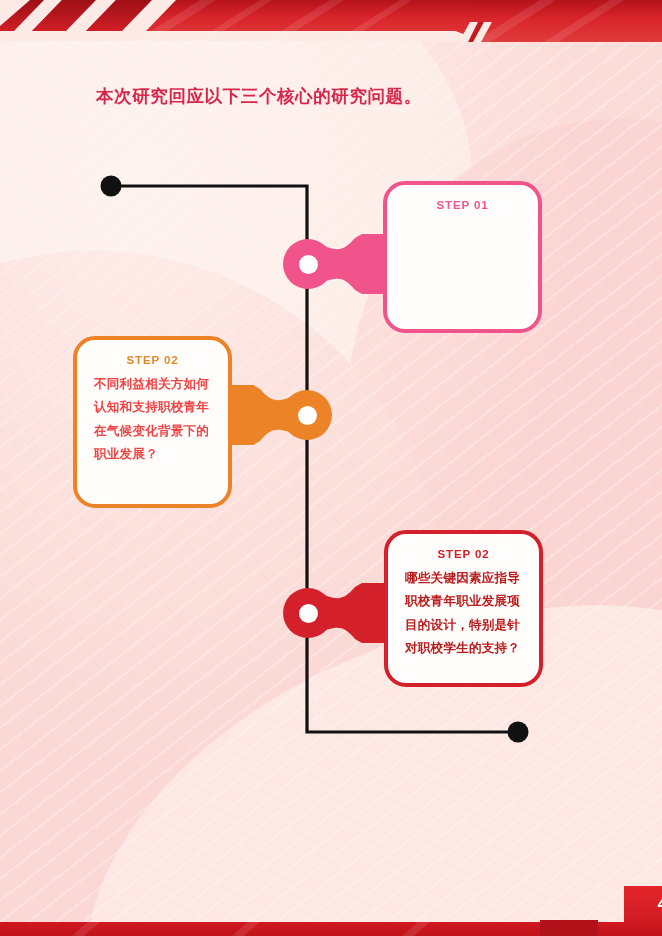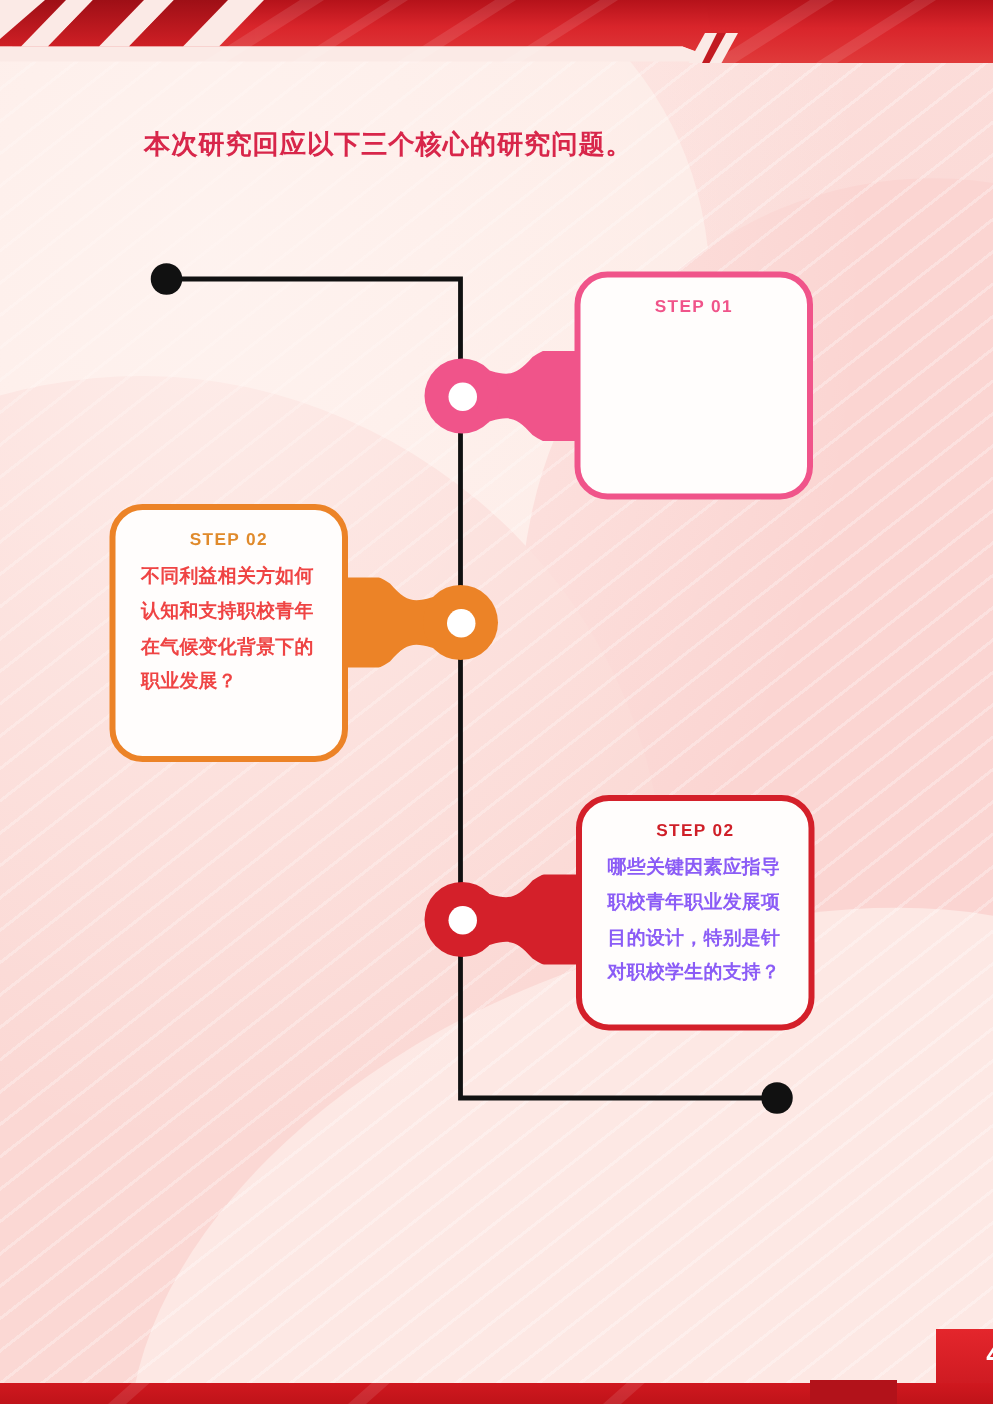--- a/index.html
+++ b/index.html
@@ -180,21 +180,21 @@
   .card-01 { left: 383px; top: 181px; width: 159px; height: 152px; border-color: #f0548a; }
   .card-01 .card-step { color: #f0548a; text-align: center; }
   .card-01 .card-text { color: #e23a63; }
 
   .card-02 { left: 73px; top: 336px; width: 159px; height: 172px; border-color: #ec8327; }
   .card-02 .card-step { color: #e08a2b; }
   .card-02 .card-text { color: #ef4444; }
 
   .card-03 { left: 384px; top: 530px; width: 159px; height: 157px; border-color: #d4202a; }
   .card-03 .card-step { color: #cf1f28; }
-  .card-03 .card-text { color: #8b5cf6; }
+  .card-03 .card-text { color: #b91c1c; }
 </style>
 </head>
 <body>
 
 <div id="slide">
 
   <div class="bg-base"></div>
   <div class="bg-blob-a"></div>
   <div class="bg-blob-d"></div>
   <div class="bg-blob-b"></div>

